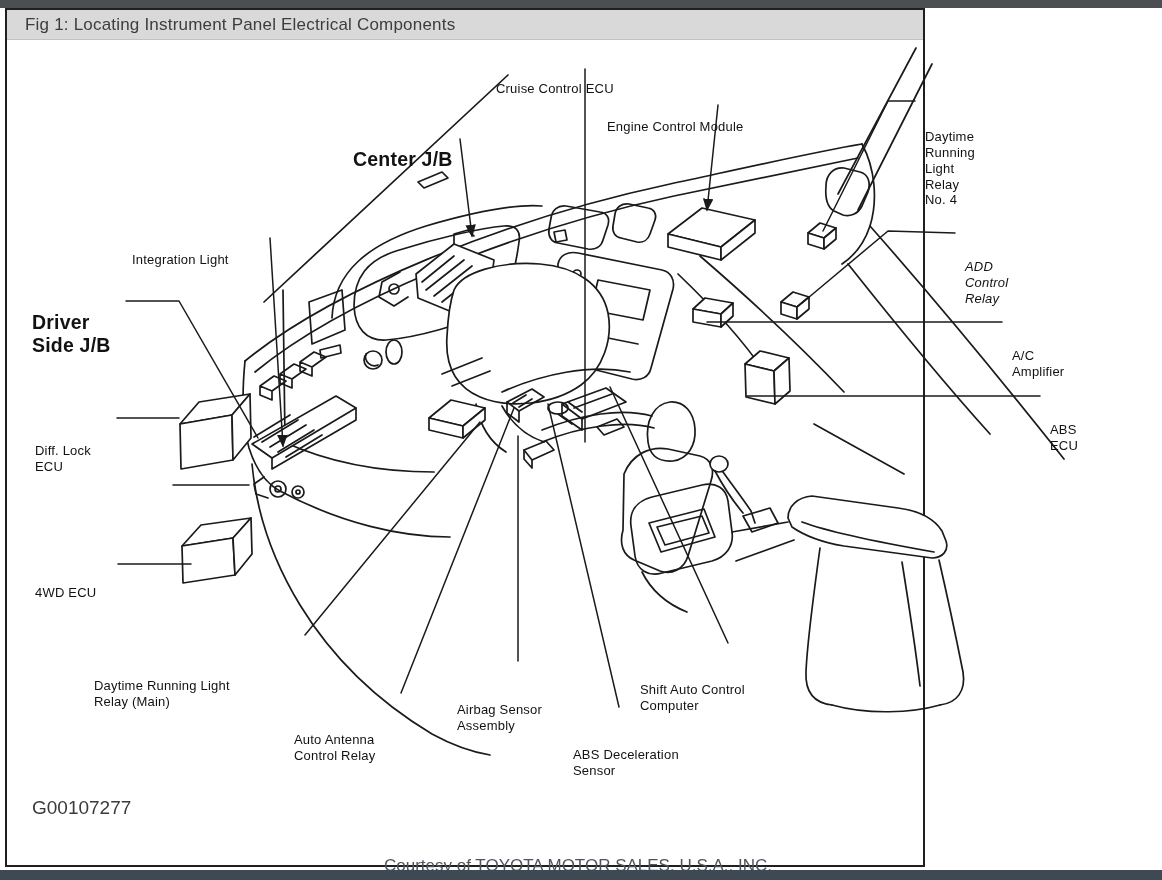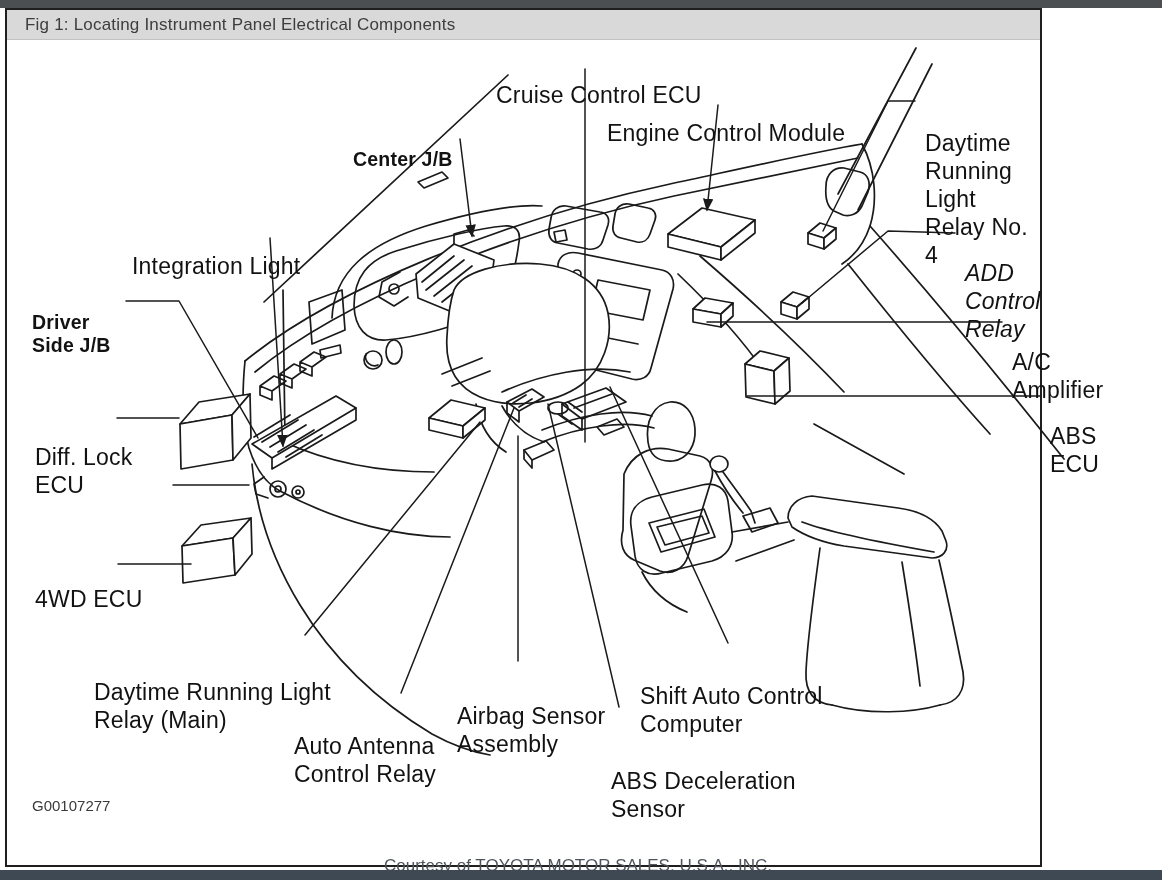--- a/index.html
+++ b/index.html
@@ -1,48 +1,48 @@
 <!DOCTYPE html>
 <html><head>
 <meta charset="utf-8">
 <style>
   html,body{margin:0;padding:0;background:#fff;}
   #page{position:relative;width:1162px;height:880px;background:#fff;overflow:hidden;
         font-family:"Liberation Sans",sans-serif;}
   .chrome-top{position:absolute;left:0;top:0;width:1162px;height:8px;background:#4b4f52;}
   .chrome-bottom{position:absolute;left:0;bottom:0;width:1162px;height:10px;background:#3e4953;}
-  .frame{position:absolute;left:5px;top:8px;width:1037px;height:859px;background:#fff;
+  .frame{position:absolute;left:5px;top:8px;width:920px;height:859px;background:#fff;
          border:2px solid #1f1f1f;box-sizing:border-box;}
   .titlebar{position:absolute;left:0;top:0;width:100%;height:30px;background:#d9d9d9;
             border-bottom:1px solid #c2c2c2;display:flex;align-items:center;box-sizing:border-box;}
   .titlebar span{padding-left:18px;font-size:17px;color:#3d3d3d;letter-spacing:.2px;}
-  .figid{position:absolute;left:25px;top:787px;font-size:15px;color:#3a3a3a;}
+  .figid{position:absolute;left:25px;top:787px;font-size:19px;color:#3a3a3a;}
   .credit{position:absolute;left:0;top:846px;width:1142px;text-align:center;
           font-size:17px;color:#4f545c;}
   svg.art{position:absolute;left:0;top:0;}
-  .lbl{position:absolute;font-size:23px;line-height:1.22;color:#121212;
+  .lbl{position:absolute;font-size:13px;line-height:1.22;color:#121212;
        white-space:pre-line;letter-spacing:.2px;}
   .lbl.bold{font-weight:bold;font-size:19.5px;line-height:1.18;}
   
   .p-cruise{left:489px;top:71px;}
   .p-ecm{left:600px;top:109px;}
   .p-drl4{left:918px;top:119px;}
   .p-centerjb{left:346px;top:138px;}
   .p-integration{left:125px;top:242px;}
   .p-add{left:958px;top:249px;font-style:italic;}
   .p-ac{left:1005px;top:338px;}
   .p-absecu{left:1043px;top:412px;}
   .p-driverjb{left:25px;top:301px;}
   .p-difflock{left:28px;top:433px;}
   .p-circuit{left:27px;top:505px;}
   .p-4wd{left:28px;top:575px;}
   .p-drlmain{left:87px;top:668px;}
   .p-autoant{left:287px;top:722px;}
   .p-airbag{left:450px;top:692px;}
-  .p-absdecel{left:604px;top:737px;margin-top:20px;}
+  .p-absdecel{left:566px;top:737px;}
   .p-shiftlock{left:633px;top:672px;}
 </style>
 </head>
 <body>
 
 <div id="page">
 
   <div class="chrome-top"></div>
 
   <div class="frame">

